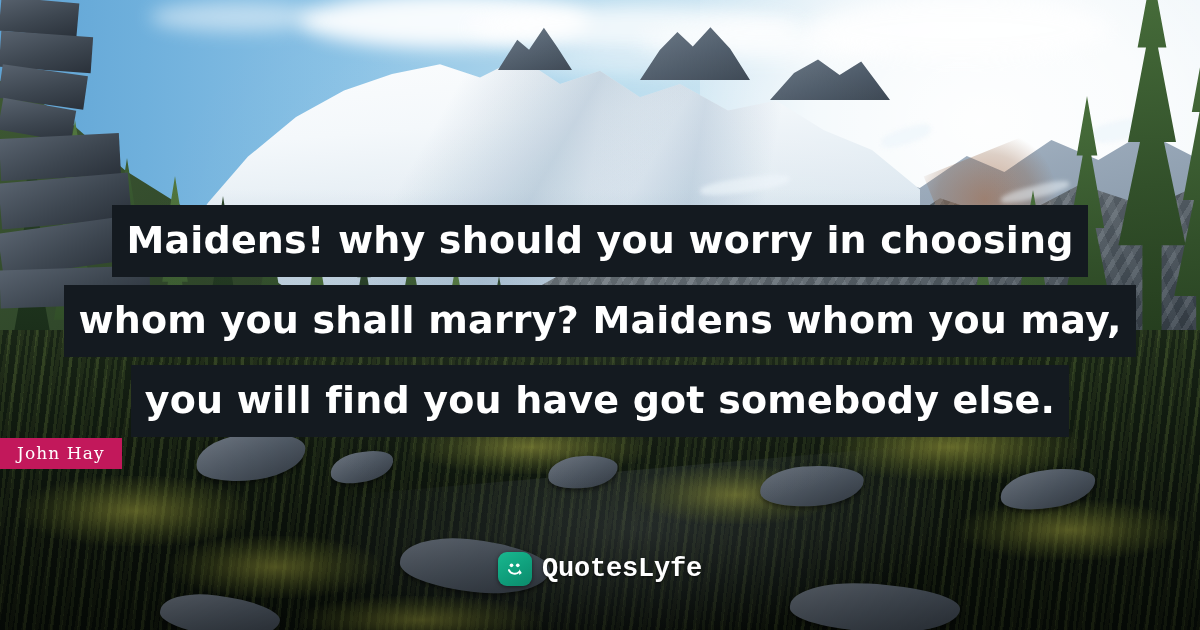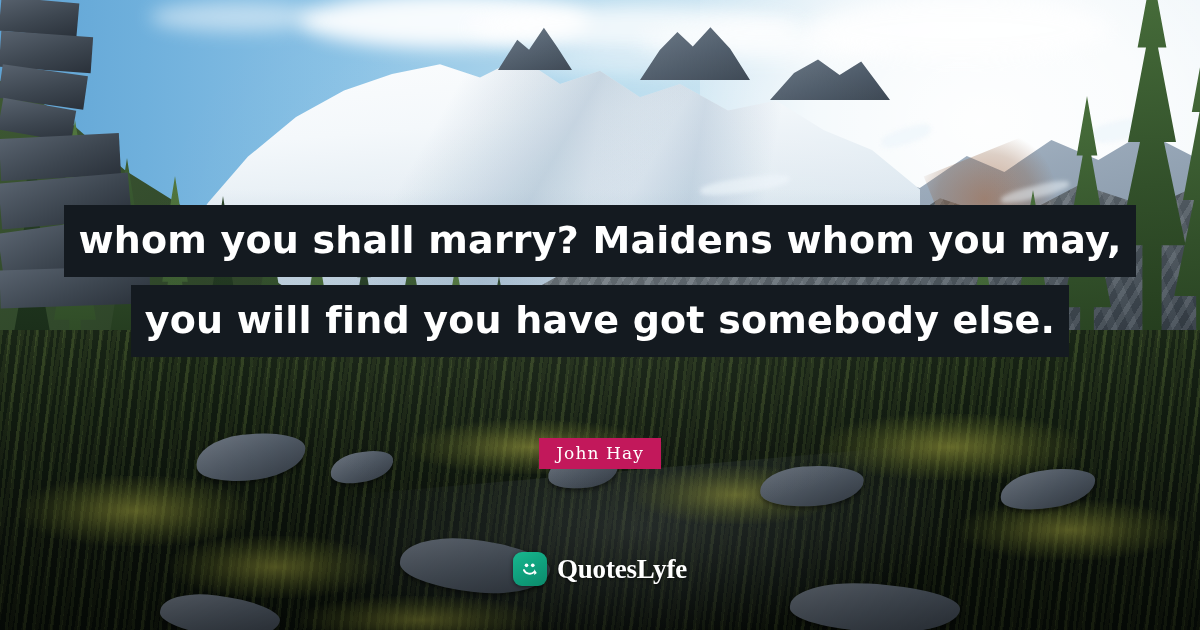--- a/index.html
+++ b/index.html
@@ -209,21 +209,21 @@
     white-space: nowrap;
   }
   .qrow { line-height: 0; margin-bottom: 8px; }
   .qrow:last-child { margin-bottom: 1px; }
 
   
   .author-wrap {
     position: absolute;
     left: 0; top: 438px;
     width: 1200px;
-    text-align: center;
+    text-align: left;
   }
   .author {
     display: inline-block;
     background: #c2185b;
     color: #ffffff;
     font-family: "DejaVu Serif", serif;
     font-size: 17px;
     letter-spacing: 1.1px;
     padding: 5px 17px 6px 17px;
   }
@@ -241,21 +241,21 @@
   .brand-mark {
     width: 34px; height: 34px;
     border-radius: 9px;
     background: linear-gradient(150deg, #19b88f 0%, #0f9f7c 55%, #0c8a6b 100%);
     display: flex; align-items: center; justify-content: center;
     box-shadow: 0 1px 4px rgba(0,0,0,.5);
     flex: 0 0 auto;
   }
   .brand-name {
     color: #ffffff;
-    font-family: Liberation Serif, serif;
+    font-family: Liberation Mono, monospace;
     font-weight: bold;
     font-size: 27px;
     letter-spacing: -.2px;
     text-shadow: 0 1px 3px rgba(0,0,0,.65);
   }
 </style>
 </head>
 <body>
 
 <div class="card">
@@ -344,20 +344,23 @@
     <div class="stone" style="left:790px; top:584px; width:170px; height:48px; transform:rotate(3deg);"></div>
     <div class="stone-dk" style="left:980px; top:560px; width:140px; height:44px; transform:rotate(-8deg);"></div>
     <div class="stone" style="left:160px; top:596px; width:120px; height:40px; transform:rotate(7deg);"></div>
     <div class="stone-dk" style="left:520px; top:604px; width:150px; height:38px; transform:rotate(-2deg);"></div>
 
     <div class="grade"></div>
   </div>
 
   <div class="quote">
     <div class="qrow">
+      <span class="qline">Maidens! why should you worry in choosing</span>
+    </div>
+    <div class="qrow">
       <span class="qline">whom you shall marry? Maidens whom you may,</span>
     </div>
     <div class="qrow">
       <span class="qline">you will find you have got somebody else.</span>
     </div>
   </div>
 
   <div class="author-wrap">
     <span class="author">John Hay</span>
   </div>

